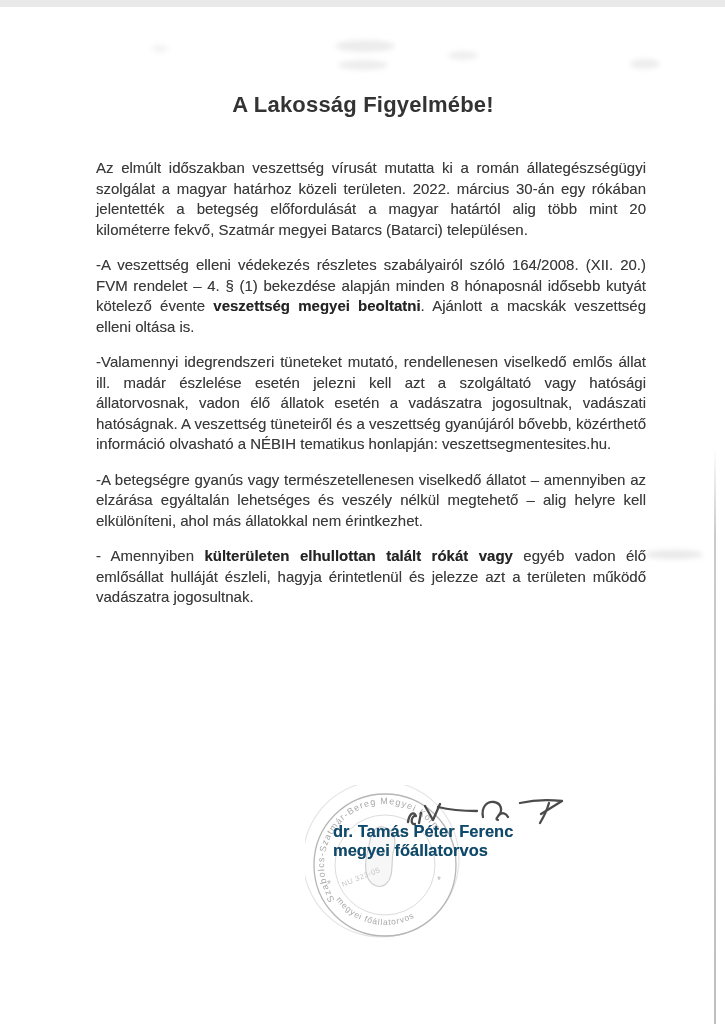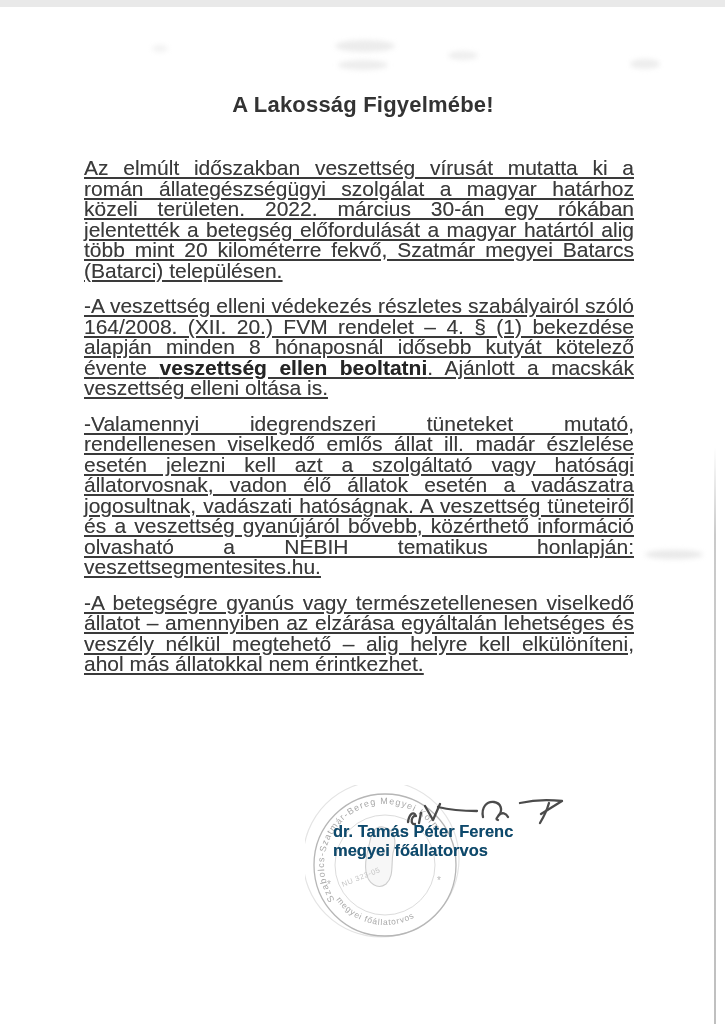--- a/index.html
+++ b/index.html
@@ -10,24 +10,23 @@
     color:var(--ink,#3a3a3a);
   }
   
   .title{
     position:absolute; top:85px; left:88px; width:550px; margin:0;
     font-size:22px; line-height:26px; font-weight:bold; text-align:center;
     color:#333; letter-spacing:.2px;
   }
   
   .body{
-    position:absolute; top:151px; left:84px; width:550px; z-index:2;
-    font-size:21px; line-height:20.5px; text-align:justify;
+    position:absolute; top:151px; left:96px; width:550px; z-index:2;
+    font-size:15px; line-height:20.5px; text-align:justify;
     text-shadow:0 0 .4px rgba(58,58,58,.45);
-    text-decoration:underline;
   }
   .body p{margin:0 0 15px 0;}
   .body .b{font-weight:bold; color:var(--bold-ink,#242424);}
   
   .sigblock{
     position:absolute; top:815px; left:333px; width:306px; z-index:3;
     font-size:16.5px; line-height:19.3px; font-weight:bold; text-align:left;
     color:#0c4a6e; text-shadow:0 0 .4px rgba(44,44,44,.5);
   }
   .stamp{position:absolute; left:305px; top:778px; z-index:1;}
@@ -60,23 +59,24 @@
   <div class="smudge s4"></div>
   <div class="smudge s5"></div>
   <div class="smudge s6"></div>
   <div class="edge-right"></div>
   <div class="edge-bottom"></div>
 
   <h1 class="title">A Lakosság Figyelmébe!</h1>
 
   <div class="body">
       <p><span>Az elmúlt időszakban veszettség vírusát mutatta ki a román állategészségügyi szolgálat a magyar határhoz közeli területen. 2022. március 30-án egy rókában jelentették a betegség előfordulását a magyar határtól alig több mint 20 kilométerre fekvő, Szatmár megyei Batarcs (Batarci) településen.</span></p>
-      <p><span>-A veszettség elleni védekezés részletes szabályairól szóló 164/2008. (XII. 20.) FVM rendelet – 4. § (1) bekezdése alapján minden 8 hónaposnál idősebb kutyát kötelező évente </span><span class="b">veszettség ellen beoltatni</span><span>. Ajánlott a macskák veszettség elleni oltása is.</span></p>
+      <p><span>-A veszettség elleni védekezés részletes szabályairól szóló 164/2008. (XII. 20.) FVM rendelet – 4. § (1) bekezdése alapján minden 8 hónaposnál idősebb kutyát kötelező évente </span><span class="b">veszettség megyei beoltatni</span><span>. Ajánlott a macskák veszettség elleni oltása is.</span></p>
       <p><span>-Valamennyi idegrendszeri tüneteket mutató, rendellenesen viselkedő emlős állat ill. madár észlelése esetén jelezni kell azt a szolgáltató vagy hatósági állatorvosnak, vadon élő állatok esetén a vadászatra jogosultnak, vadászati hatóságnak. A veszettség tüneteiről és a veszettség gyanújáról bővebb, közérthető információ olvasható a NÉBIH tematikus honlapján: veszettsegmentesites.hu.</span></p>
       <p><span>-A betegségre gyanús vagy természetellenesen viselkedő állatot – amennyiben az elzárása egyáltalán lehetséges és veszély nélkül megtehető – alig helyre kell elkülöníteni, ahol más állatokkal nem érintkezhet.</span></p>
+      <p><span>- Amennyiben </span><span class="b">külterületen elhullottan talált rókát vagy</span><span> egyéb vadon élő emlősállat hulláját észleli, hagyja érintetlenül és jelezze azt a területen működő vadászatra jogosultnak.</span></p>
     </div>
 
   <svg class="stamp" width="160" height="160" viewBox="0 0 160 160" xmlns="http://www.w3.org/2000/svg">
     <defs>
       <path id="ringTop" d="M 33.3,119.2 A 61,61 0 1 1 126.7,119.2" fill="none"></path>
       <path id="ringBottom" d="M 25.6,105.4 A 60,60 0 0 0 134.4,105.4" fill="none"></path>
     </defs>
     <circle cx="76" cy="74" r="78" fill="none" stroke="#e4e4e4" stroke-width="1.2"></circle>
     <circle cx="80" cy="80" r="71" fill="none" stroke="#b6b6b6" stroke-width="1.3"></circle>
     <circle cx="80" cy="80" r="50" fill="none" stroke="#dcdcdc" stroke-width="1"></circle>

